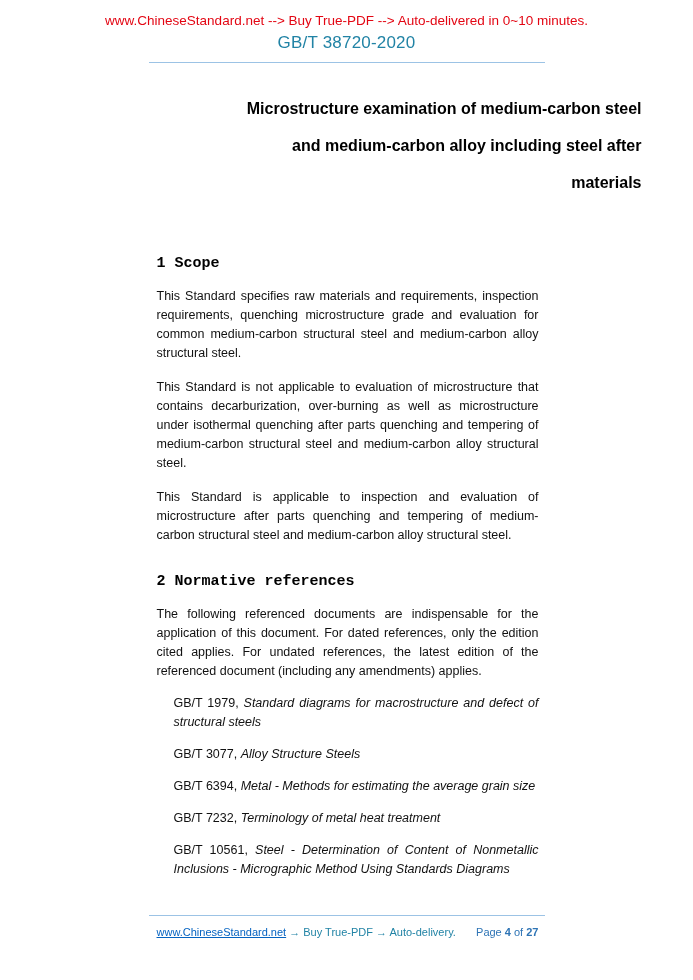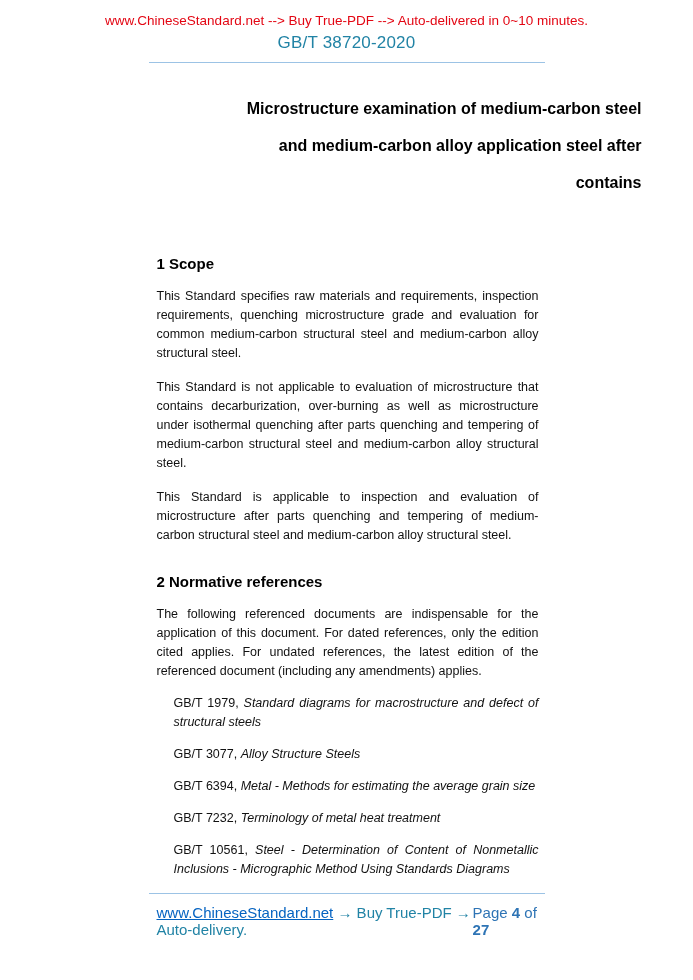--- a/index.html
+++ b/index.html
@@ -47,20 +47,21 @@
     color: #000000;
   }
 
   .content { padding: 0 103px 0 105px; }
 
   h2.sec {
     font-size: 15px;
     font-weight: bold;
     color: #000000;
     margin: 54px 0 0;
+    font-family: Liberation Mono, monospace;
   }
   h2.sec.sec2 { margin-top: 28px; }
 
   p.body {
     font-size: 12.5px;
     line-height: 19px;
     text-align: justify;
     margin: 15px 0 0;
   }
 
@@ -77,21 +78,21 @@
     left: 0;
     right: 0;
     bottom: 42px;
   }
   .footer .rule { margin-bottom: 10px; }
   .footer-row {
     display: flex;
     justify-content: space-between;
     align-items: baseline;
     padding: 0 103px 0 105px;
-    font-size: 15px;
+    font-size: 11px;
   }
   .footer-link {
     color: var(--link-blue, #0563c1);
     text-decoration: underline;
     cursor: pointer;
   }
   .footer-tagline { color: var(--teal, #2183a5); }
   .page-indicator { color: var(--page-blue, #2e74b5); }
   .page-indicator b { font-weight: bold; }
 </style>
@@ -101,22 +102,22 @@
 <div class="page">
 
   <header>
     <div class="promo">www.ChineseStandard.net --&gt; Buy True-PDF --&gt; Auto-delivered in 0~10 minutes.</div>
     <div class="std-no">GB/T 38720-2020</div>
     <hr class="rule">
   </header>
 
   <div class="doc-title">
     <div class="title-line">Microstructure examination of medium-carbon steel</div>
-    <div class="title-line">and medium-carbon alloy application steel after</div>
-    <div class="title-line">contains</div>
+    <div class="title-line">and medium-carbon alloy including steel after</div>
+    <div class="title-line">materials</div>
   </div>
 
   <div class="content">
 
     <h2 class="sec">1 Scope</h2>
     <p class="body">This Standard specifies raw materials and requirements, inspection requirements, quenching microstructure grade and evaluation for common medium-carbon structural steel and medium-carbon alloy structural steel.</p>
     <p class="body">This Standard is not applicable to evaluation of microstructure that contains decarburization, over-burning as well as microstructure under isothermal quenching after parts quenching and tempering of medium-carbon structural steel and medium-carbon alloy structural steel.</p>
     <p class="body">This Standard is applicable to inspection and evaluation of microstructure after parts quenching and tempering of medium-carbon structural steel and medium-carbon alloy structural steel.</p>
 
     <h2 class="sec sec2">2 Normative references</h2>

